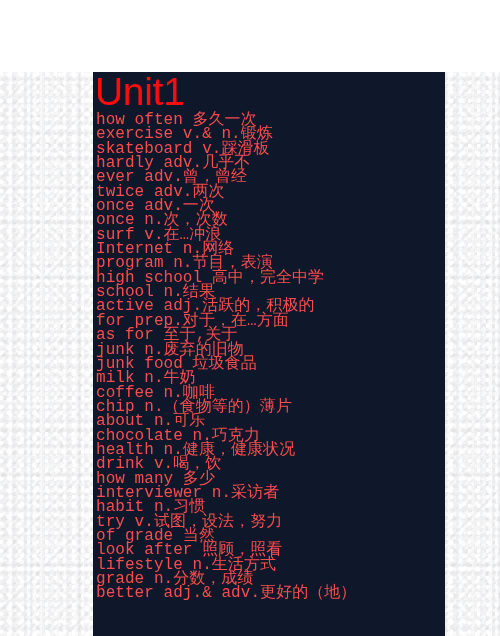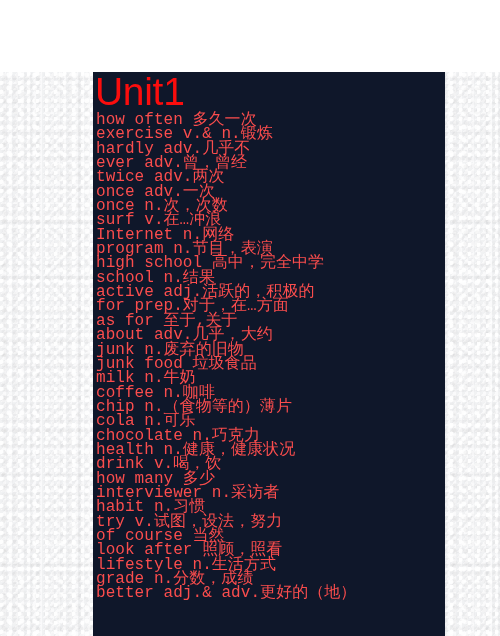--- a/index.html
+++ b/index.html
@@ -110,47 +110,47 @@
   <div id="paper-texture" style="background-color: rgb(244, 245, 247);"></div>
   <div id="paper-top-white"></div>
 </div>
 
 <div id="page-sheet" style="background: #0f172a; margin-left: 20px;">
   <div id="vocab-card">
     <h1 id="unit-title" style="color: rgb(251, 13, 13);">Unit1</h1>
     <ul id="vocab-list" style="color: rgb(251, 77, 77);">
         <li>how often 多久一次</li>
         <li>exercise  v.&amp; n.锻炼</li>
+        <li>skateboard   v.踩滑板</li>
         <li>hardly    adv.几乎不</li>
         <li>ever  adv.曾，曾经</li>
         <li>twice   adv.两次</li>
         <li>once   adv.一次</li>
         <li>once n.次，次数</li>
         <li>surf v.在…冲浪</li>
         <li>Internet  n.网络</li>
         <li>program n.节目，表演</li>
         <li>high school 高中，完全中学</li>
         <li>school  n.结果</li>
         <li>active adj.活跃的，积极的</li>
         <li>for prep.对于，在…方面</li>
         <li>as for 至于,关于</li>
-        <li>about adv.几乎，大约</li>
         <li>junk n.废弃的旧物</li>
         <li>junk food 垃圾食品</li>
         <li>milk n.牛奶</li>
         <li>coffee n.咖啡</li>
         <li>chip n.（食物等的）薄片</li>
-        <li>cola n.可乐</li>
+        <li>about n.可乐</li>
         <li>chocolate n.巧克力</li>
         <li>health n.健康，健康状况</li>
         <li>drink v.喝，饮</li>
         <li>how many 多少</li>
         <li>interviewer  n.采访者</li>
         <li>habit n.习惯</li>
         <li>try v.试图，设法，努力</li>
-        <li>of course 当然</li>
+        <li>of grade 当然</li>
         <li>look after 照顾，照看</li>
         <li>lifestyle  n.生活方式</li>
         <li>grade n.分数，成绩</li>
         <li>better adj.&amp; adv.更好的（地）</li>
       </ul>
   </div>
 </div>
 
 </body></html>

